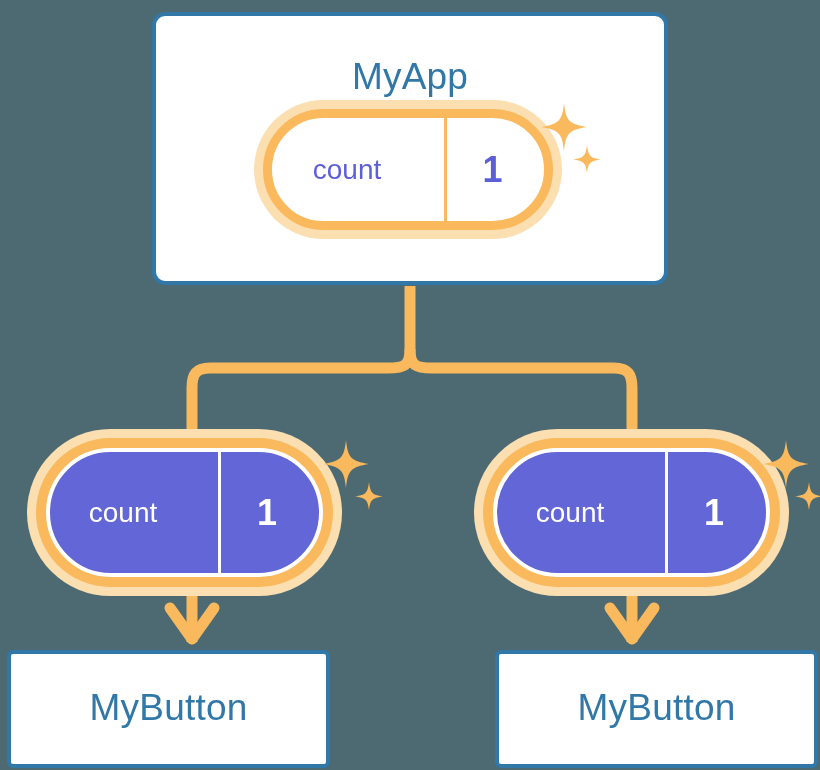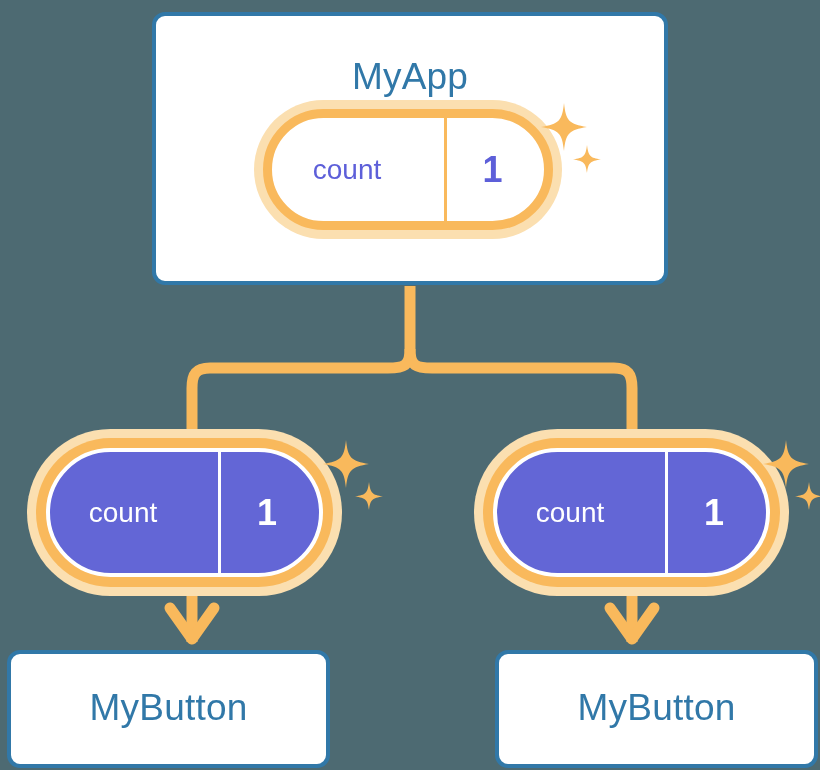--- a/index.html
+++ b/index.html
@@ -57,20 +57,21 @@
   }
   #card-root .card-title {
     top: 40px;
     font-size: 37px;
   }
 
   .card-leaf {
     width: 323px;
     height: 118px;
     top: 650px;
+    border-radius: 6px;
   }
   #card-leaf-left  { left: 7px; }
   #card-leaf-right { left: 495px; }
   .card-leaf .card-title {
     top: 33px;
     font-size: 37px;
   }
 
   
   .pill-wrap {

